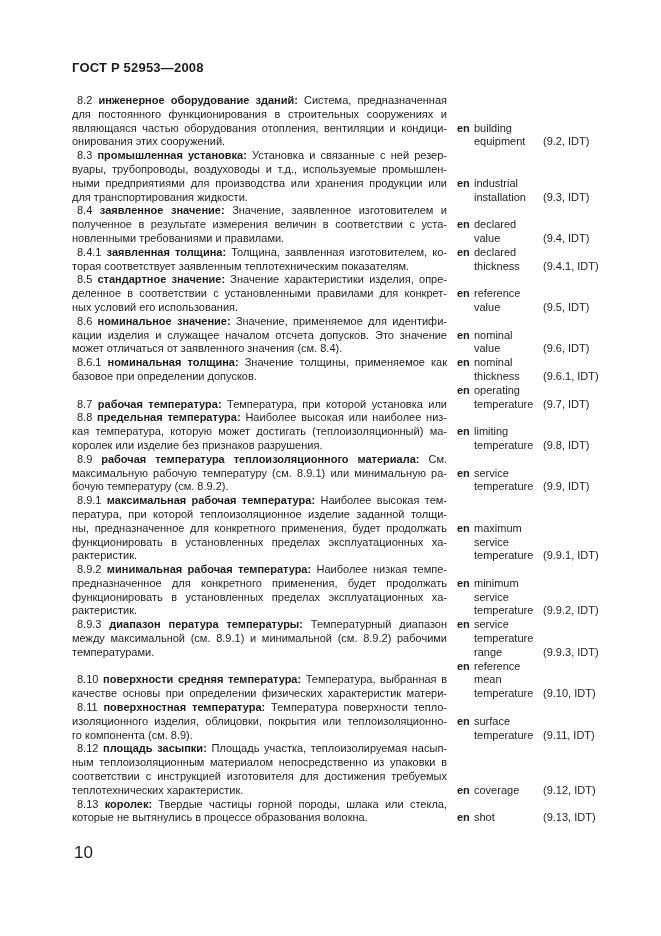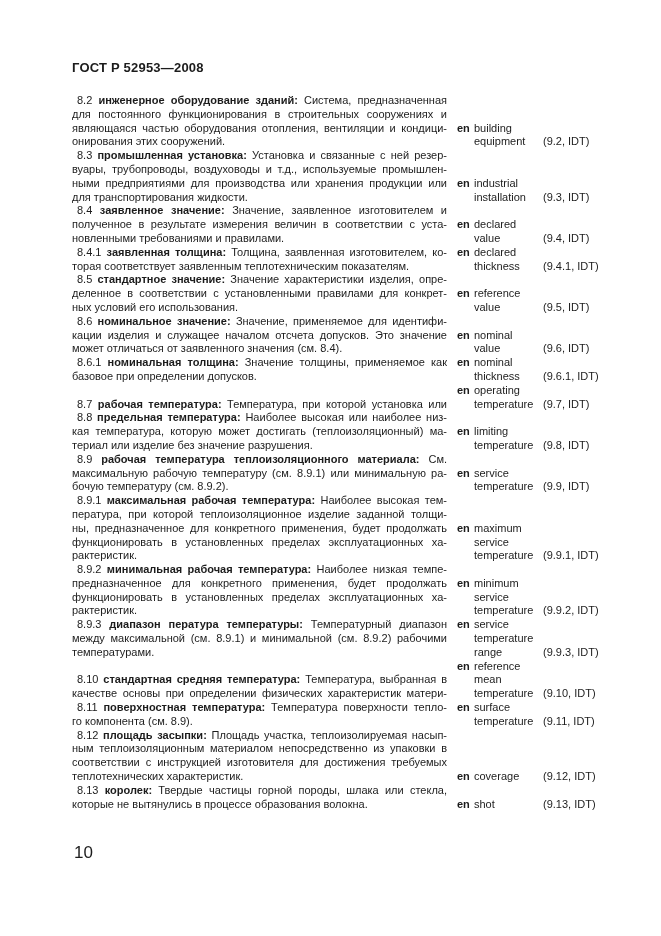--- a/index.html
+++ b/index.html
@@ -161,21 +161,21 @@
           <span class="en-label">en</span>
           <span class="en-term">operating
 temperature</span>
         </div>
         <div class="cell-ref">(9.7, IDT)</div>
       </div>
       <div class="row">
         <div class="cell-ru">
           <div class="line first"><span>8.8</span>  <b class="term-b">предельная температура:</b> <span>Наиболее высокая или наиболее низ-</span></div>
           <div class="line">кая температура, которую может достигать (теплоизоляционный) ма-</div>
-          <div class="line last">териал или изделие без значение разрушения.</div>
+          <div class="line last">королек или изделие без признаков разрушения.</div>
         </div>
         <div class="cell-en">
           <span class="en-label">en</span>
           <span class="en-term">limiting
 temperature</span>
         </div>
         <div class="cell-ref">(9.8, IDT)</div>
       </div>
       <div class="row">
         <div class="cell-ru">
@@ -230,34 +230,35 @@
         <div class="cell-en">
           <span class="en-label">en</span>
           <span class="en-term">service
 temperature
 range</span>
         </div>
         <div class="cell-ref">(9.9.3, IDT)</div>
       </div>
       <div class="row">
         <div class="cell-ru">
-          <div class="line first"><span>8.10</span>  <b class="term-b">стандартная средняя температура:</b> <span>Температура, выбранная в</span></div>
+          <div class="line first"><span>8.10</span>  <b class="term-b">поверхности средняя температура:</b> <span>Температура, выбранная в</span></div>
           <div class="line">качестве основы при определении физических характеристик матери-</div>
         </div>
         <div class="cell-en">
           <span class="en-label">en</span>
           <span class="en-term">reference
 mean
 temperature</span>
         </div>
         <div class="cell-ref">(9.10, IDT)</div>
       </div>
       <div class="row">
         <div class="cell-ru">
           <div class="line first"><span>8.11</span>  <b class="term-b">поверхностная температура:</b> <span>Температура поверхности тепло-</span></div>
+          <div class="line">изоляционного изделия, облицовки, покрытия или теплоизоляционно-</div>
           <div class="line last">го компонента (см. 8.9).</div>
         </div>
         <div class="cell-en">
           <span class="en-label">en</span>
           <span class="en-term">surface
 temperature</span>
         </div>
         <div class="cell-ref">(9.11, IDT)</div>
       </div>
       <div class="row">

